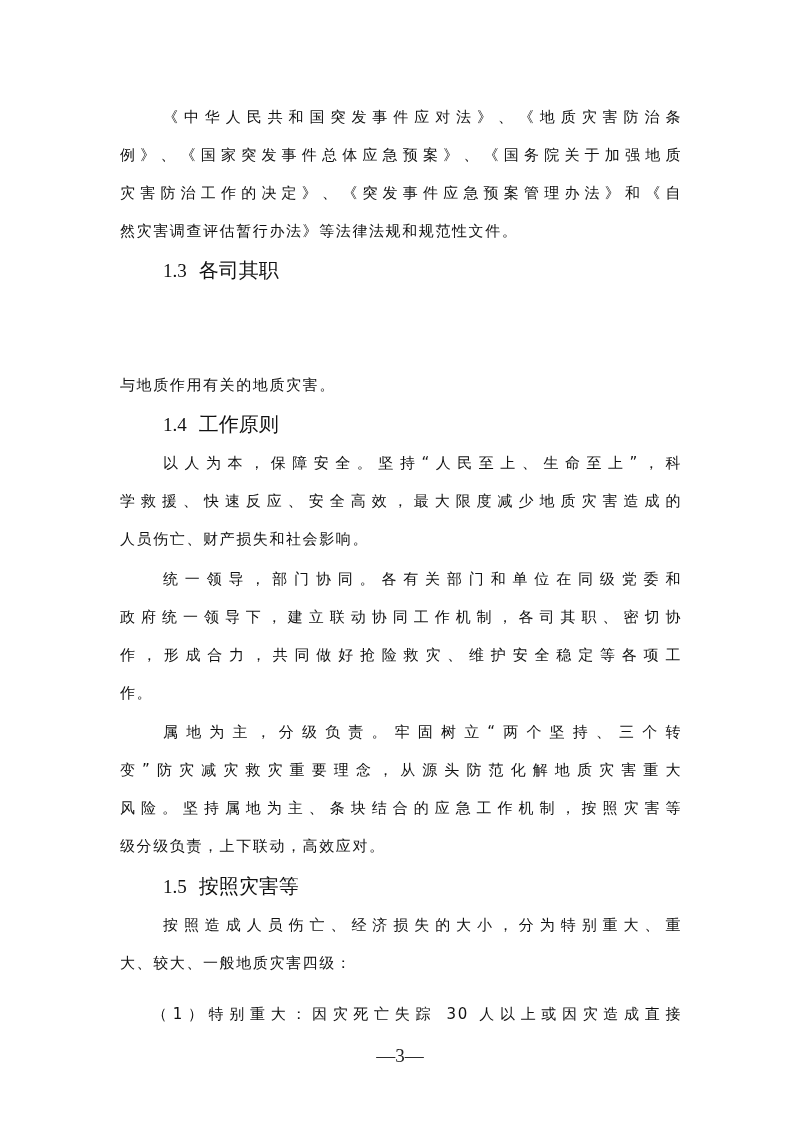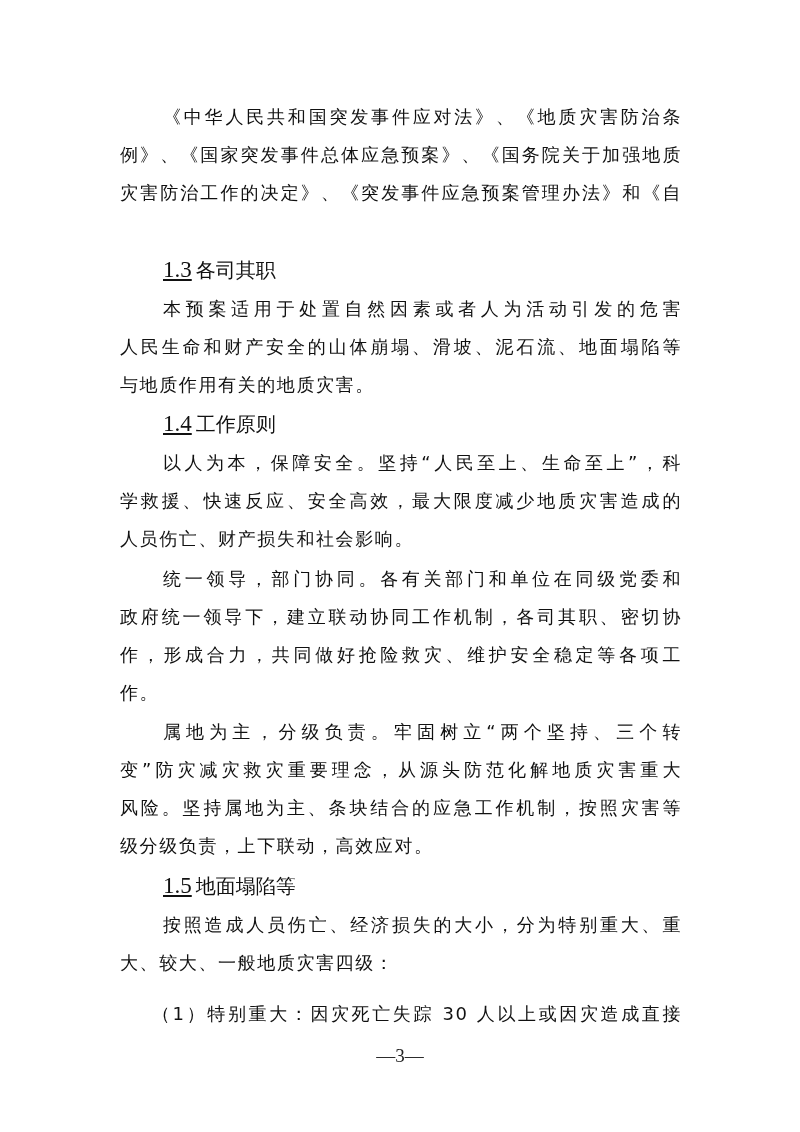--- a/index.html
+++ b/index.html
@@ -4,71 +4,70 @@
 <style>
   html, body { margin: 0; padding: 0; background: #ffffff; }
   body { width: 800px; height: 1132px; position: relative; overflow: hidden; }
   .page {
     position: absolute; left: 0; top: 0; width: 800px; height: 1132px;
     background: #ffffff; color: #111111;
   }
   .line {
     position: absolute; left: 120px; width: 562px;
     font-family: "DejaVu Sans", sans-serif;
-    font-size: 18px; line-height: 38px; height: 38px;
+    font-size: 15px; line-height: 38px; height: 38px;
     white-space: nowrap; letter-spacing: 1.6px;
     text-align: justify; text-align-last: justify;
   }
   .line.last { text-align-last: left; }
   .indent { left: 163px; width: 519px; }
   .heading {
     position: absolute; left: 163px;
     font-family: "DejaVu Sans", sans-serif;
     font-size: 20px; line-height: 38px; height: 38px; white-space: nowrap;
   }
-  .heading .num { font-family: "Liberation Serif", serif; font-size: 23px; margin-right: 4px; text-decoration: underline; }
+  .heading .num { font-family: "Liberation Serif", serif; font-size: 19px; margin-right: 12px; }
   .footer {
     position: absolute; left: 0; width: 800px; top: 1045px; text-align: center;
     font-family: "Liberation Serif", serif; font-size: 19px; color: #222;
   }
 </style>
 </head>
 <body>
 
 <div class="page">
 
   <div class="line indent" style="top:98px;">《中华人民共和国突发事件应对法》、《地质灾害防治条</div>
   <div class="line" style="top:136px;">例》、《国家突发事件总体应急预案》、《国务院关于加强地质</div>
   <div class="line" style="top:174px;">灾害防治工作的决定》、《突发事件应急预案管理办法》和《自</div>
+  <div class="line last" style="top:212px;">然灾害调查评估暂行办法》等法律法规和规范性文件。</div>
 
   <div class="heading" style="top:251px;">
     <span class="num">1.3</span><span>各司其职</span>
   </div>
-  <div class="line indent" style="top:290px;">本预案适用于处置自然因素或者人为活动引发的危害</div>
-  <div class="line" style="top:328px;">人民生命和财产安全的山体崩塌、滑坡、泥石流、地面塌陷等</div>
   <div class="line last" style="top:366px;">与地质作用有关的地质灾害。</div>
 
   <div class="heading" style="top:405px;">
     <span class="num">1.4</span><span>工作原则</span>
   </div>
   <div class="line" style="top:482px;">学救援、快速反应、安全高效，最大限度减少地质灾害造成的</div>
   <div class="line indent" style="top:444px;">以人为本，保障安全。坚持“人民至上、生命至上”，科</div>
   <div class="line indent" style="top:560px;">统一领导，部门协同。各有关部门和单位在同级党委和</div>
 
   <div class="line last" style="top:520px;">人员伤亡、财产损失和社会影响。</div>
   <div class="line" style="top:598px;">政府统一领导下，建立联动协同工作机制，各司其职、密切协</div>
   <div class="line" style="top:636px;">作，形成合力，共同做好抢险救灾、维护安全稳定等各项工</div>
   <div class="line last" style="top:674px;">作。</div>
 
   <div class="line indent" style="top:713px;">属地为主，分级负责。牢固树立“两个坚持、三个转</div>
   <div class="line" style="top:751px;">变”防灾减灾救灾重要理念，从源头防范化解地质灾害重大</div>
   <div class="line" style="top:789px;">风险。坚持属地为主、条块结合的应急工作机制，按照灾害等</div>
   <div class="line last" style="top:827px;">级分级负责，上下联动，高效应对。</div>
 
   <div class="heading" style="top:867px;">
-    <span class="num">1.5</span><span>地面塌陷等</span>
+    <span class="num">1.5</span><span>按照灾害等</span>
   </div>
   <div class="line last" style="top:944px;">大、较大、一般地质灾害四级：</div>
   <div class="line indent" style="top:906px;">按照造成人员伤亡、经济损失的大小，分为特别重大、重</div>
   <div class="line indent" style="top:983px; left:152px; width:530px;margin-top:12px;">（1）特别重大：因灾死亡失踪 30 人以上或因灾造成直接</div>
 
   <div class="footer">—3—</div>
 </div>
 
 </body></html>

